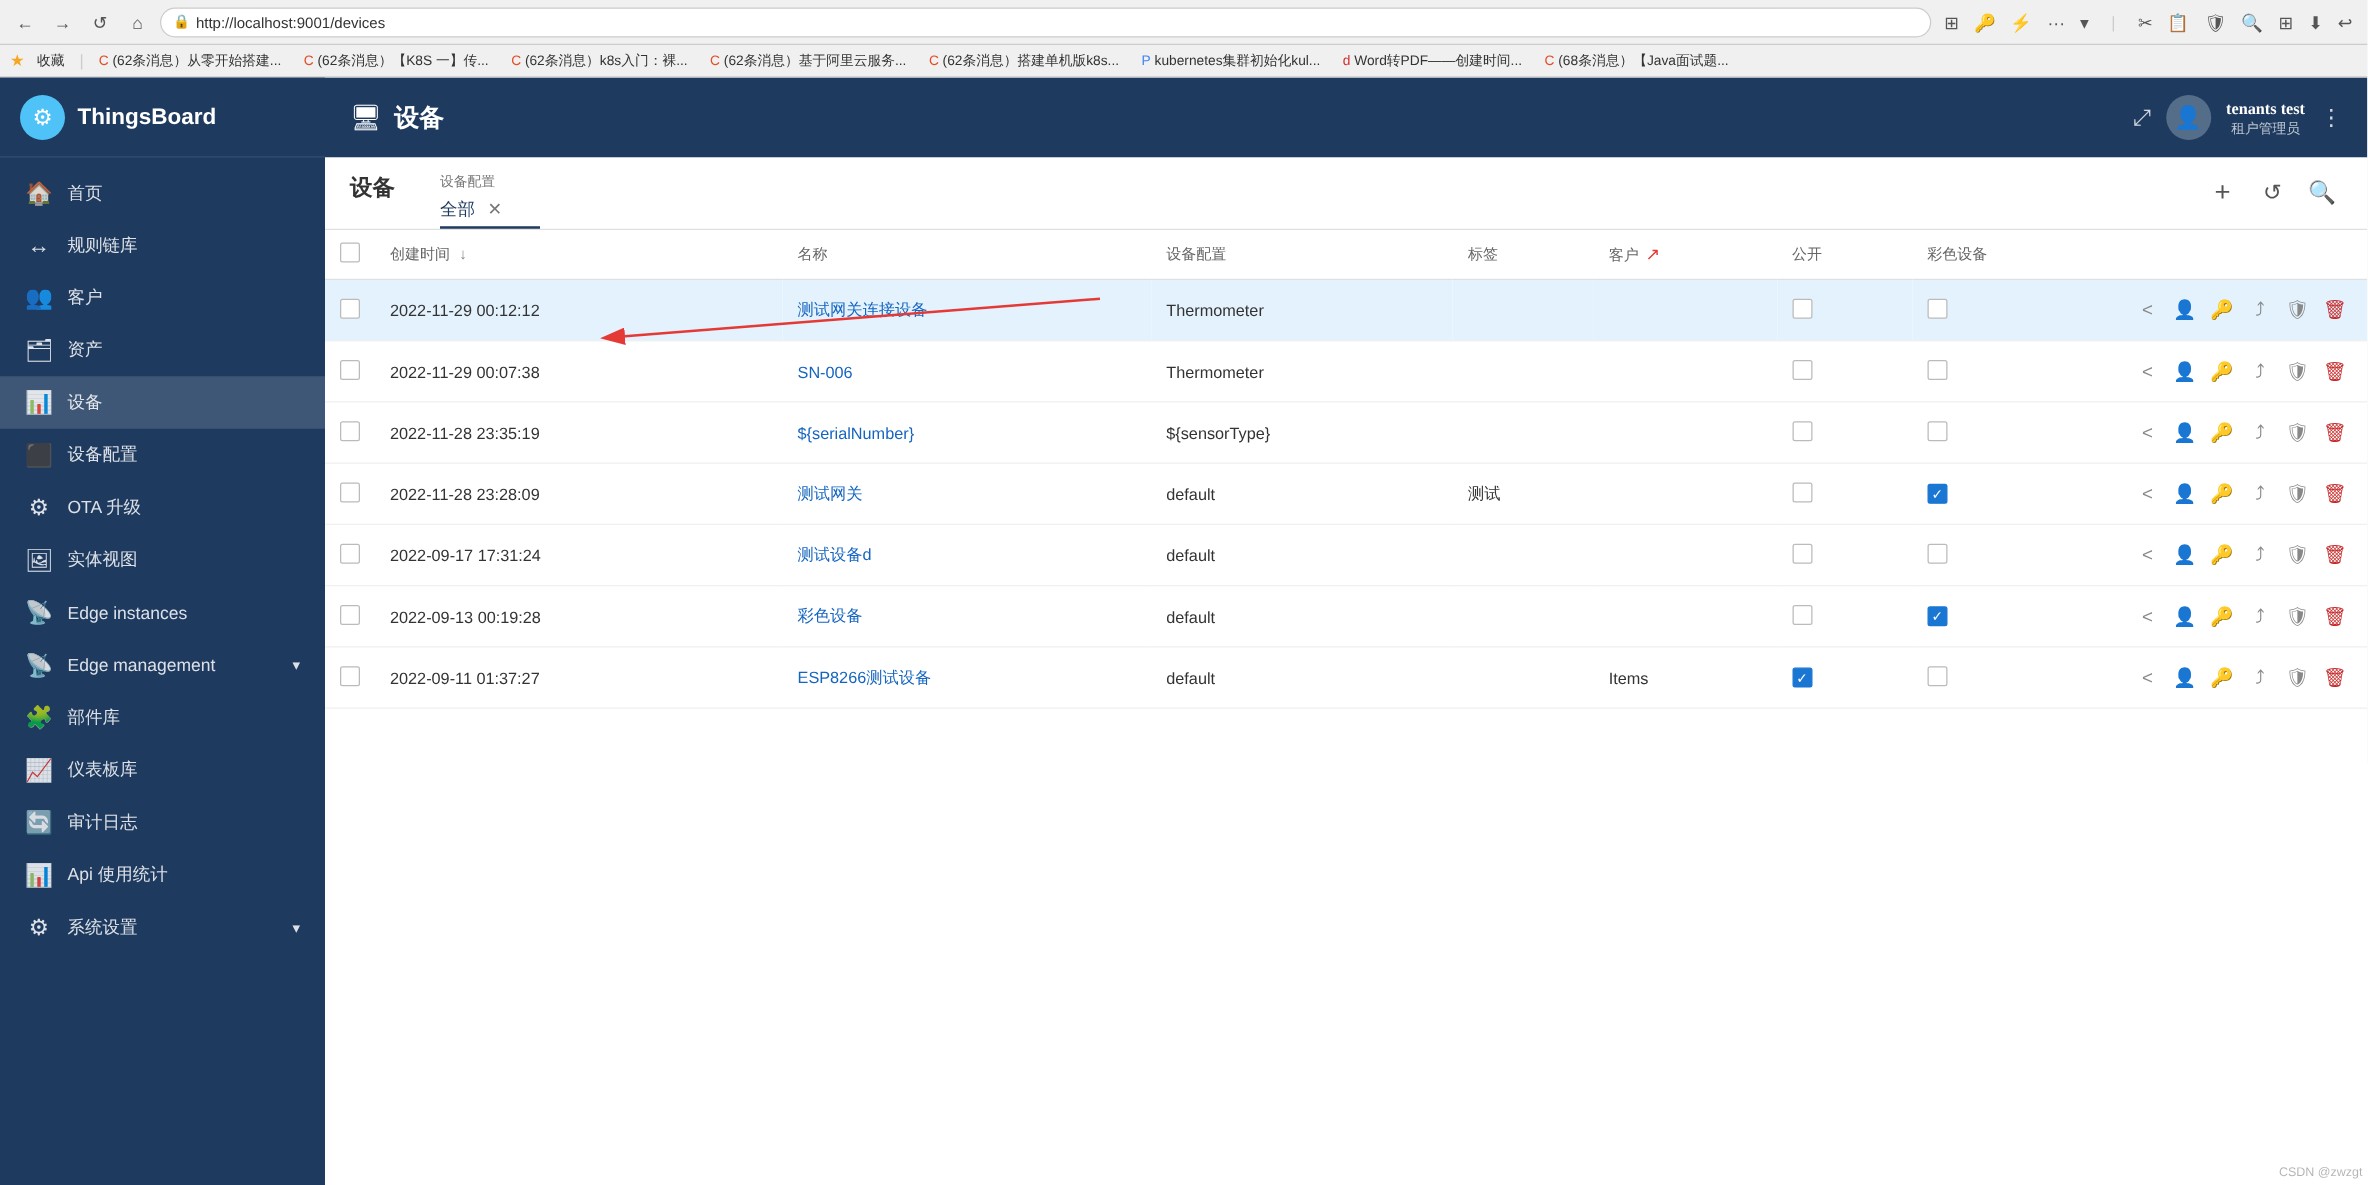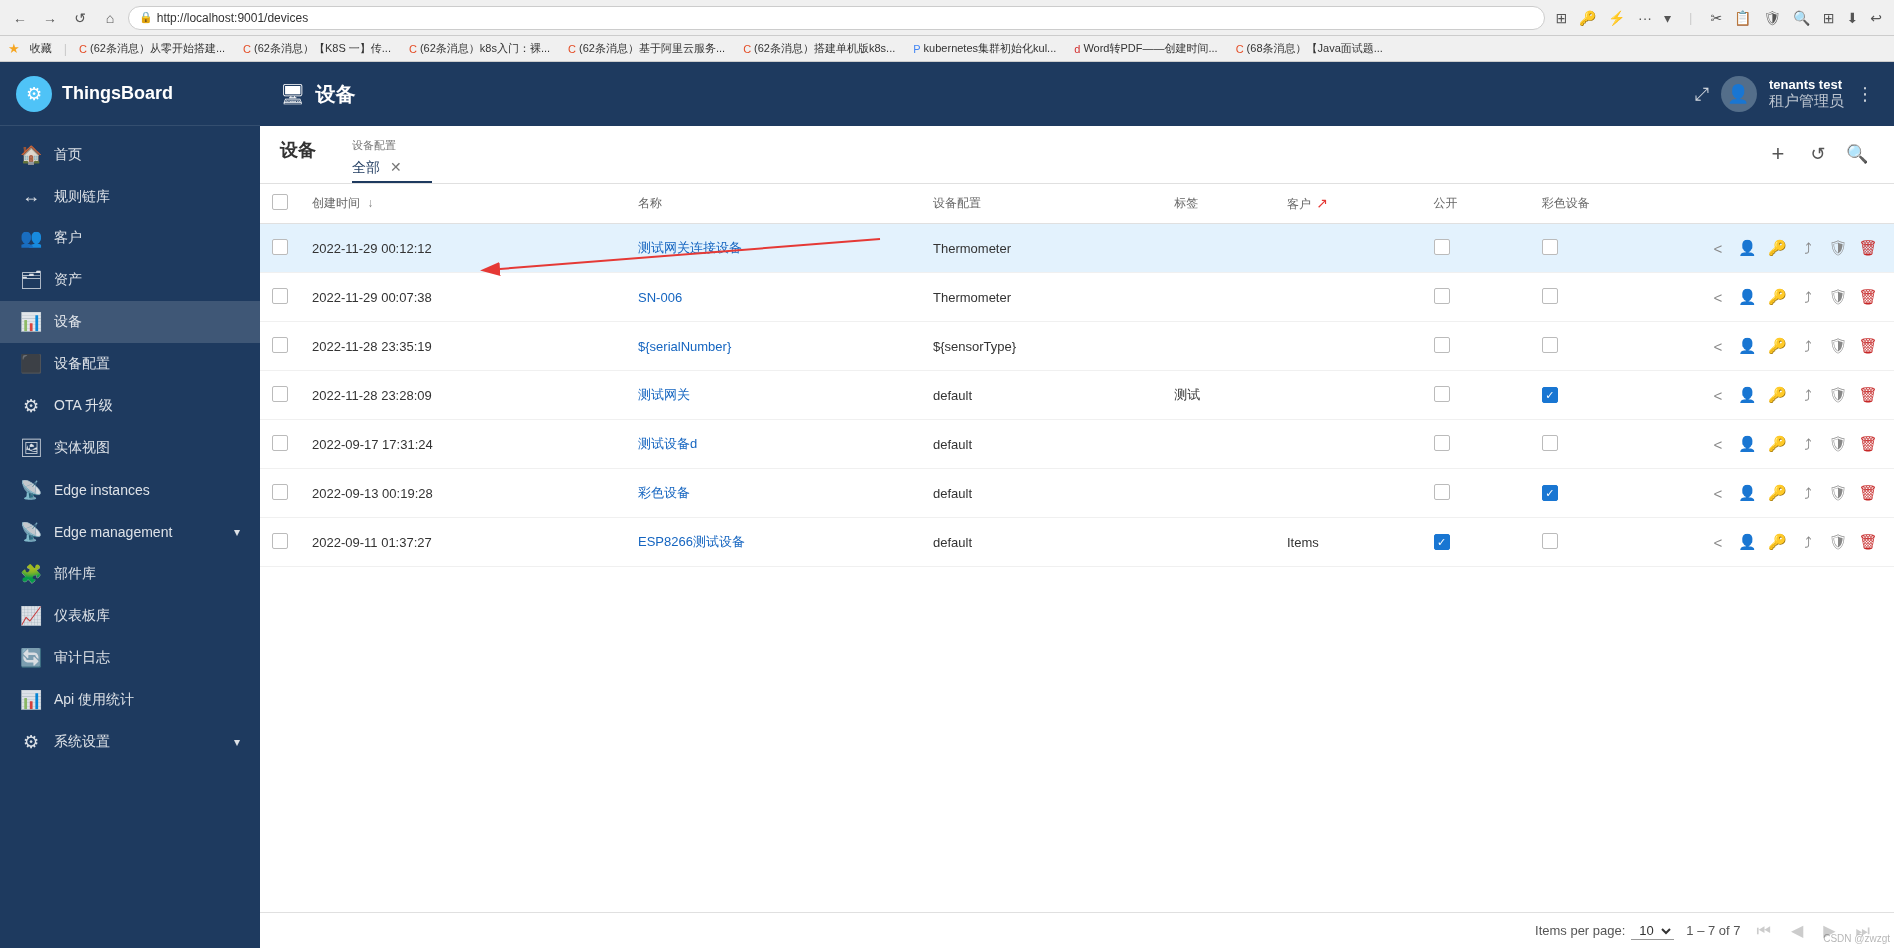--- a/index.html
+++ b/index.html
@@ -97,23 +97,23 @@
       gap: 10px;
       color: white;
     }
     .page-title-icon { font-size: 20px; }
     .page-title { font-size: 20px; font-weight: bold; }
     .header-right {
       margin-left: auto;
       display: flex; align-items: center; gap: 12px; color: white;
     }
     .header-icon-btn { font-size: 18px; cursor: pointer; color: rgba(255,255,255,0.8); }
-    .user-info { text-align: left; }
+    .user-info { text-align: center; font-family: Liberation Serif, serif; }
     .user-name { font-size: 13px; font-weight: bold; }
-    .user-role { font-size: 15px; color: rgba(255,255,255,0.7); }
+    .user-role { font-size: 11px; color: rgba(255,255,255,0.7); }
     .avatar {
       width: 36px; height: 36px;
       border-radius: 50%;
       background: #546e8a;
       display: flex; align-items: center; justify-content: center;
       font-size: 18px; color: white;
       cursor: pointer;
     }
 
     
@@ -619,32 +619,17 @@
         <button class="action-btn" title="Copy">⤴</button>
         <button class="action-btn" title="Make public">🛡</button>
         <button class="action-btn" title="Delete" style="color:#c62828;">🗑</button>
       </div>
     </td>
   </tr>
             </tbody>
         </table>
       </div>
 
-      <div class="pagination-bar">
-        <div class="per-page-select">
-          <span>Items per page:</span>
-          <select class="select-box">
-            <option>10</option>
-            <option>25</option>
-            <option>50</option>
-          </select>
-        </div>
-        <span>1 – 7 of 7</span>
-        <button class="page-nav-btn" disabled="">⏮</button>
-        <button class="page-nav-btn" disabled="">◀</button>
-        <button class="page-nav-btn" disabled="">▶</button>
-        <button class="page-nav-btn" disabled="">⏭</button>
-      </div>
     </div>
   </div>
 </div>
 
 <div class="watermark">CSDN @zwzgt</div>
 
 </body></html>

